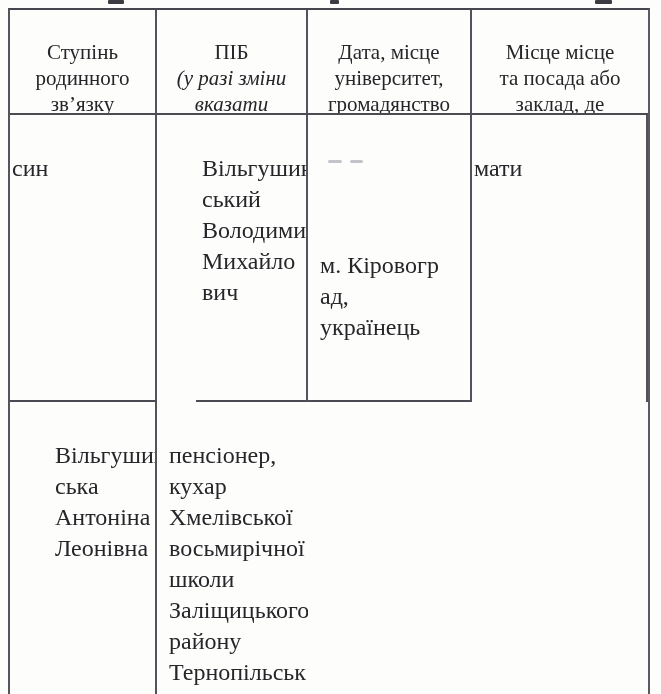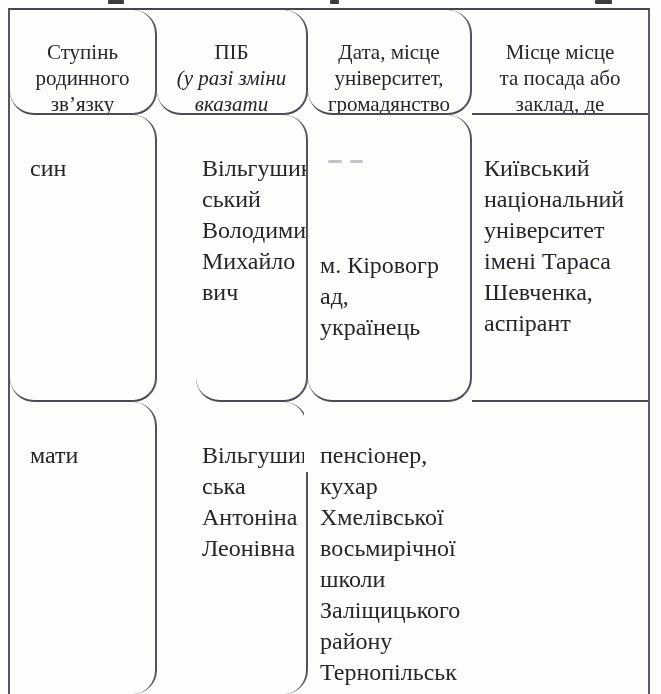--- a/index.html
+++ b/index.html
@@ -28,33 +28,33 @@
     grid-template-rows: 105px 287px 292px;
     border-top: 2px solid #45454d;
     border-left: 2px solid #55555e;
     border-right: 2px solid #5a5a63;
   }
   .cell {
     box-sizing: border-box;
     overflow: hidden;
     white-space: pre-line;
   }
-  .v-line { border-right: 2px solid #53535c; border-radius: 24px; }
+  .v-line { border-right: 2px solid #53535c; }
   .h-line { border-bottom: 2px solid #4b4b54; }
   .hdr {
     text-align: center;
     font-size: 21px;
     line-height: 26px;
     padding-top: 3px;
   }
   .hdr .sub { font-style: italic; margin-top: 31px; }
   .body-cell {
     font-size: 24px;
     line-height: 31px;
-    padding: 7px 4px 0 20px;
+    padding: 7px 4px 0 2px;
   }
   .pad-sm { padding-left: 6px; margin-left: 39px; }
   .pad-md { padding-left: 12px; }
   
   .erased {
     position: relative;
     white-space: normal;
   }
   .erased-r1 { height: 66px; }
   .erased-r2 { height: 82px; }
@@ -121,28 +121,20 @@
     </div>
     <div class="cell body-cell v-line h-line pad-md">
       <span class="erased erased-r1" style="display:block">
           <i class="dash d1"></i>
           <i class="dash d2"></i>
         </span>
       <span>м. Кіровогр
 ад,
 українець</span>
     </div>
-    <div class="cell body-cell h-line pad-md">
-      <span>Київський
-національний
-університет
-імені Тараса
-Шевченка,
-аспірант</span>
-    </div>
 
     <div class="cell body-cell v-line">
       <span>мати</span>
     </div>
     <div class="cell body-cell v-line pad-sm">
       <span>Вільгушин
 ська
 Антоніна
 Леонівна</span>
     </div>

